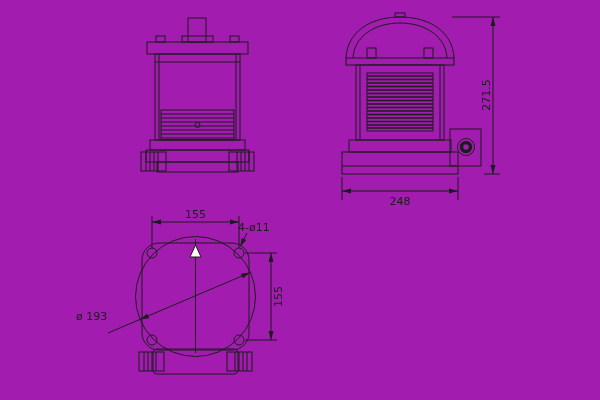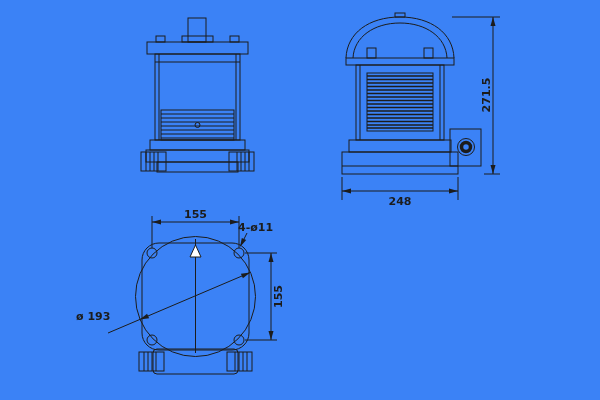--- a/index.html
+++ b/index.html
@@ -1,22 +1,21 @@
 <!DOCTYPE html>
 <html><head>
 <meta charset="utf-8">
 <style>
   html,body{margin:0;padding:0;background:#fff;}
   .canvas{
     position:relative;
     width:600px;height:400px;
-    background:#3b82f6;
+    background:#a21caf;
     font-family:"DejaVu Sans",sans-serif;
     overflow:hidden;
-    font-weight:bold;
   }
   svg{display:block;}
   .ln line,.ln path,.ln rect,.ln circle,.ln polygon{
     stroke:#1c1c1c;fill:none;stroke-width:1;
     stroke-linecap:butt;stroke-linejoin:miter;
   }
   .ln path.thick{stroke-width:1.7;}
   .ln circle.ring{stroke-width:3.5;}
   .ln polygon.fill{fill:#1c1c1c;stroke:none;}
   .ln polygon.wfill{fill:#ffffff;stroke:#1c1c1c;}

